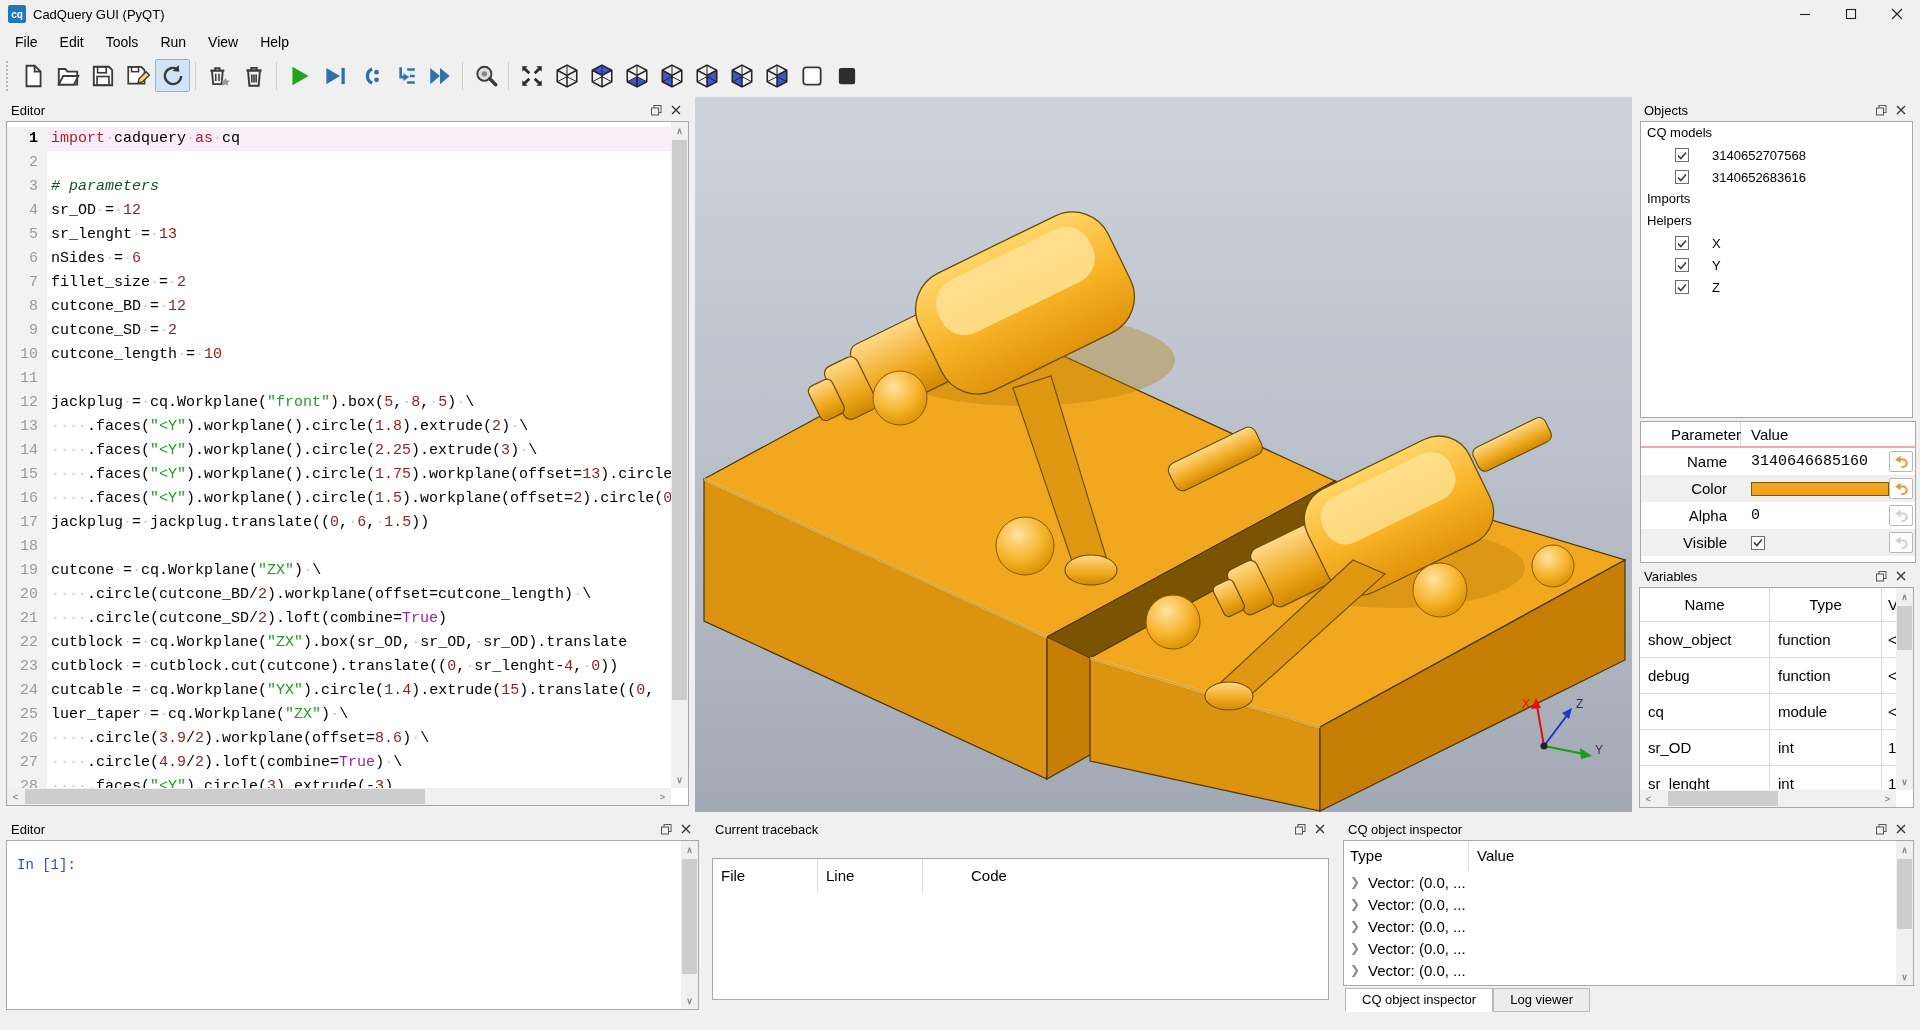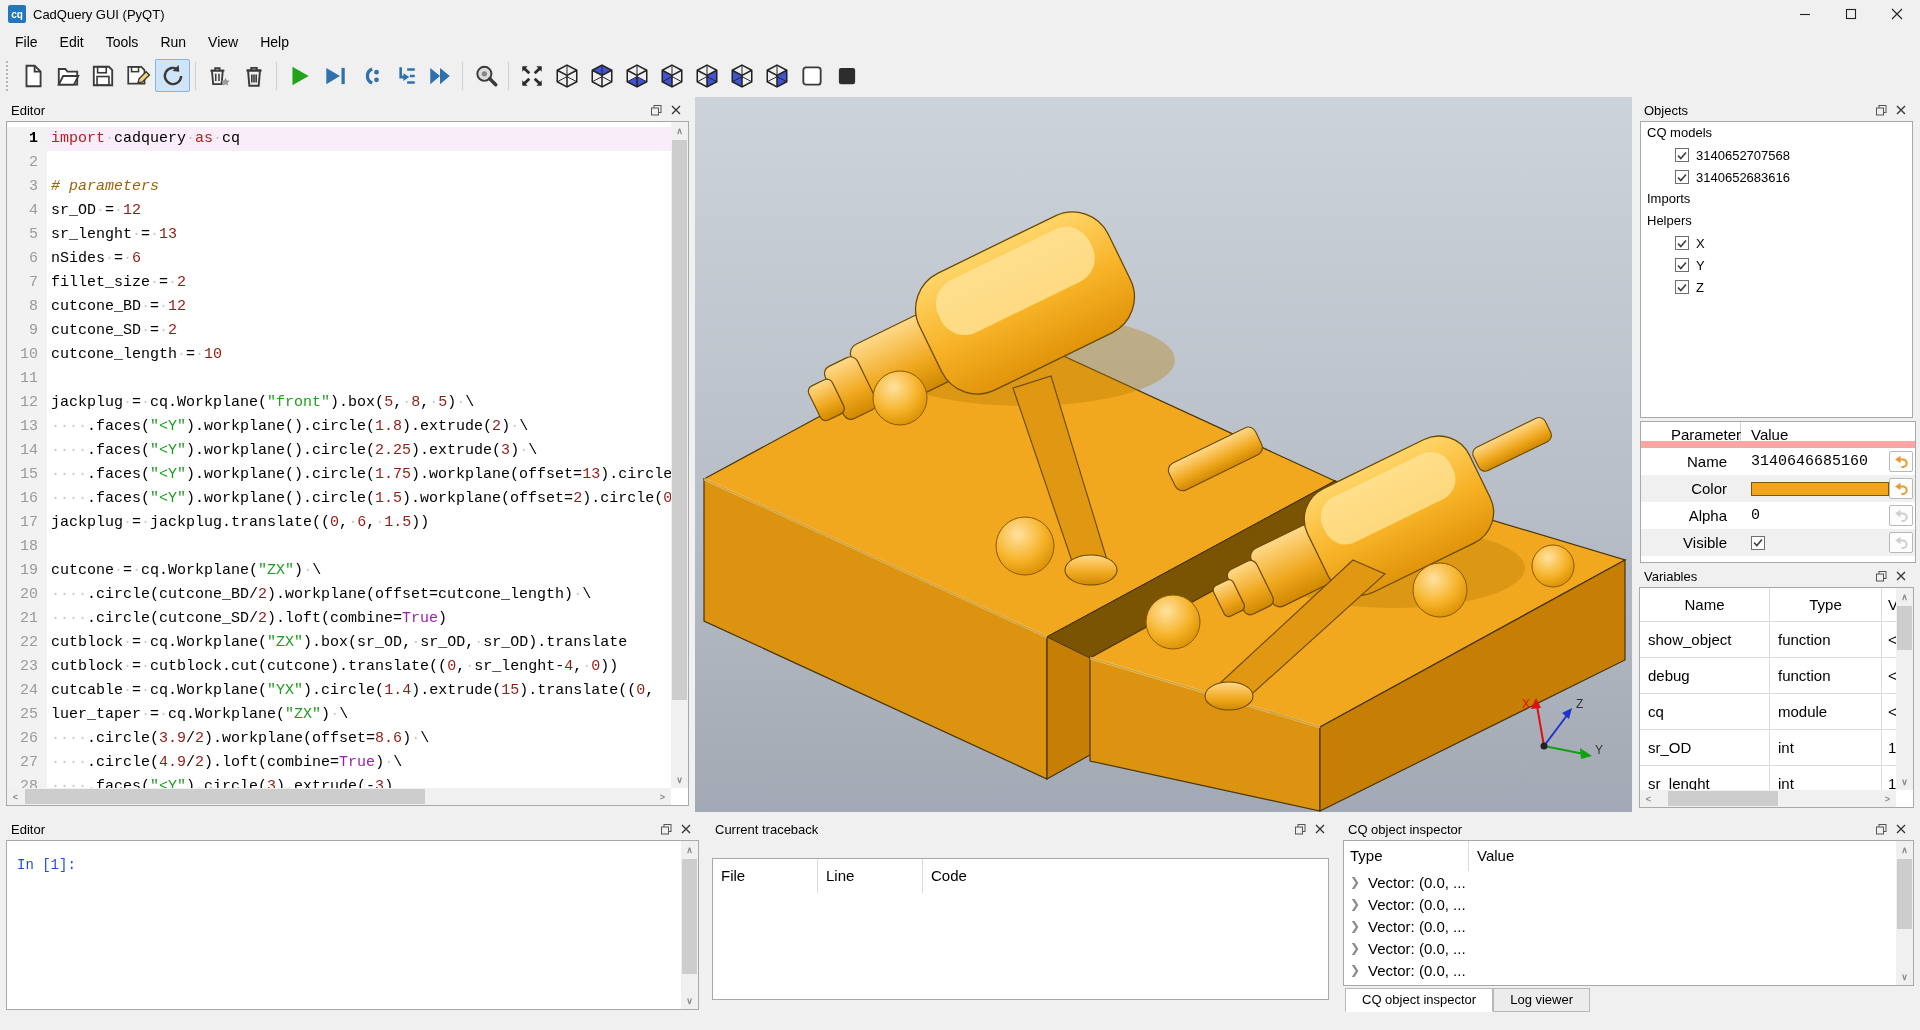--- a/index.html
+++ b/index.html
@@ -46,21 +46,21 @@
     font-family:"Liberation Mono","DejaVu Sans Mono",monospace; font-size:15px; }
   .ed-row { display:flex; height:24px; line-height:24px; white-space:pre; }
   .ed-ln { width:40px; flex:0 0 40px; text-align:right; padding-right:9px; color:#9a9a9a; background:#f2f2f2; }
   .ed-row.cur .ed-ln { color:#000; font-weight:bold; }
   .ed-code { flex:1; padding-left:4px; overflow:hidden; }
   .ed-row.cur .ed-code { background:#f9edf9; }
   .tk-p { color:#000; }
   .tk-k { color:#b91c1c; }
   .tk-n { color:#8f1d14; }
   .tk-s { color:#1f9e1f; }
-  .tk-c { color:#a16207; font-style:italic; }
+  .tk-c { color:#14532d; font-style:italic; }
   .tk-b { color:#9b1fae; }
   .tk-w { color:#c9c9c9; }
 
   
   .sb { position:absolute; background:#f0f0f0; }
   .sb-v { width:17px; }
   .sb-h { height:17px; }
   .sb-arrow { position:absolute; width:17px; height:17px; display:flex; align-items:center; justify-content:center;
     color:#8a8a8a; font-size:9px; font-weight:bold; background:#f0f0f0; }
   .sb-thumb { position:absolute; background:#cdcdcd; }
@@ -68,26 +68,26 @@
   
   #viewport { position:absolute; left:695px; top:97px; width:937px; height:715px;
     background:linear-gradient(#cdd3db, #b9bfc8 55%, #a2a9b4); overflow:hidden; }
   #triad { position:absolute; right:26px; bottom:38px; }
   #triad text { font-size:12px; font-family:"Liberation Sans",sans-serif; }
 
   
   #objects-dock { left:1637px; top:99px; width:279px; height:322px; }
   .tree { padding:0 6px; font-size:13px; }
   .tree-group { height:22px; line-height:22px; }
-  .tree-item { height:22px; display:flex; align-items:center; padding-left:28px; }
+  .tree-item { height:22px; display:flex; align-items:center; padding-left:28px;gap:16px; }
   .cb { width:14px; height:14px; border:1px solid #6e6e6e; background:#fff; display:inline-flex;
     align-items:center; justify-content:center; margin-right:7px; flex:0 0 14px; }
 
   #props { position:absolute; left:1640px; top:421px; width:276px; height:142px; background:#fff; border:1px solid #a8a8a8; font-size:15px; }
-  .prop-head { display:flex; height:26px; line-height:26px; border-bottom:7px solid #fca5a5; }
+  .prop-head { display:flex; height:26px; line-height:26px; border-bottom:2px solid #fca5a5; }
   .prop-head .ph1 { width:100px; padding-left:30px; border-right:1px solid #d4d4d4; }
   .prop-head .ph2 { flex:1; padding-left:10px; }
   .prop-row { display:flex; height:27px; align-items:center; }
   .prop-row:nth-child(even) { background:#f0f0f0; }
   .prop-param { width:100px; text-align:right; padding-right:14px; }
   .prop-value { flex:1; padding-left:10px; display:flex; align-items:center; overflow:hidden;font-family:Liberation Mono, monospace; }
   .swatch { width:150px; height:14px; border:1px solid #7a5a00; }
   .undo-btn { width:24px; height:21px; margin-right:2px; border:1px solid #b8b8b8; background:#fdfdfd;
     display:flex; align-items:center; justify-content:center; border-radius:2px; flex:0 0 24px; }
 
@@ -106,21 +106,21 @@
   #console-dock { left:4px; top:818px; width:697px; height:206px; }
   #console-body { position:absolute; left:2px; right:2px; top:22px; height:170px; background:#fff; border:1px solid #a8a8a8; }
   #console-text { position:absolute; left:10px; top:16px; font-family:"Liberation Mono","DejaVu Sans Mono",monospace;
     font-size:14px; color:#1d4ed8; }
 
   #tb-dock { left:708px; top:818px; width:627px; height:212px; }
   #tb-table { position:absolute; left:4px; right:6px; top:40px; height:142px; background:#fff; border:1px solid #a8a8a8; font-size:15px; }
   .tb-hrow { display:flex; height:34px; line-height:34px; }
   .tbc1 { width:105px; padding-left:8px; border-right:1px solid #dcdcdc; }
   .tbc2 { width:105px; padding-left:8px; border-right:1px solid #dcdcdc; }
-  .tbc3 { flex:1; padding-left:8px; }
+  .tbc3 { flex:1; padding-left:8px;margin-left:40px; }
 
   #insp-dock { left:1341px; top:818px; width:575px; height:212px; }
   #insp-body { position:absolute; left:2px; right:2px; top:22px; height:146px; background:#fff; border:1px solid #a8a8a8; overflow:hidden; }
   #insp-table { position:absolute; left:0; top:0; right:17px; bottom:0; font-size:15px; }
   .insp-hrow { display:flex; height:30px; line-height:30px; }
   .ic1 { width:125px; padding-left:6px; border-right:1px solid #dcdcdc; }
   .ic2 { flex:1; padding-left:8px; }
   .insp-row { height:22px; display:flex; align-items:center; padding-left:6px; }
   .insp-chev { color:#8a8a8a; font-size:12px; margin-right:8px; }
   #insp-tabs { position:absolute; left:4px; top:170px; display:flex; }

